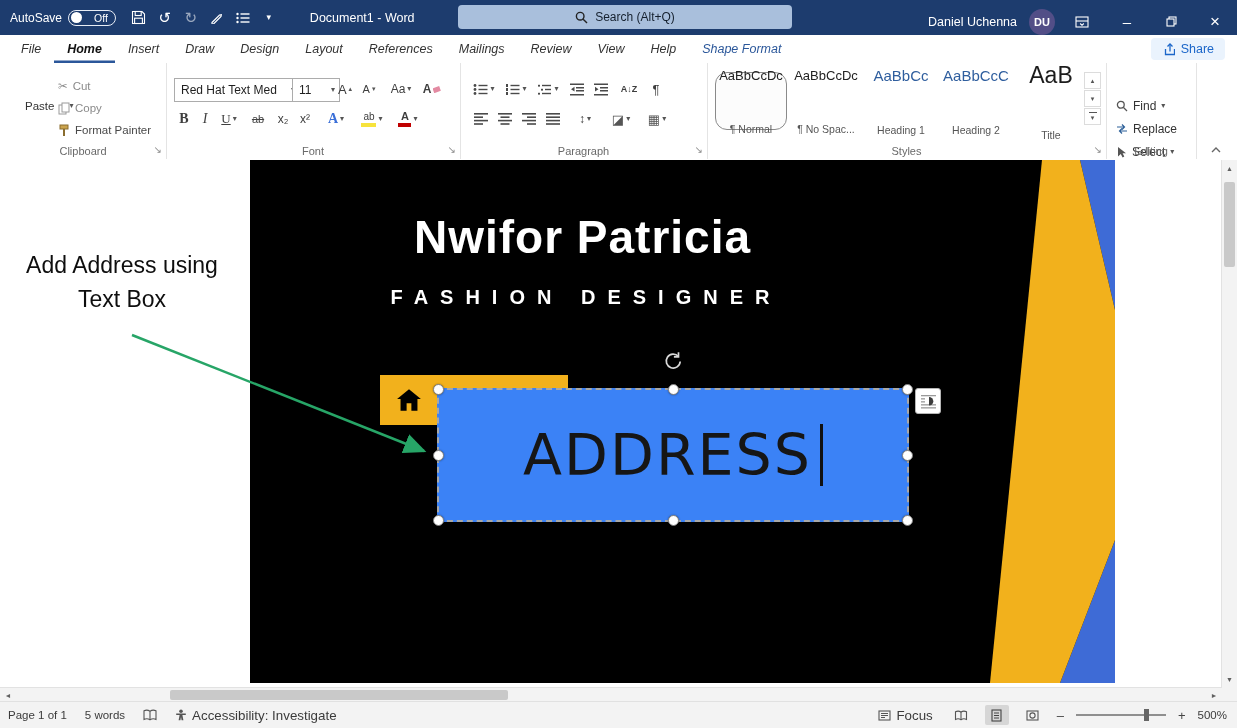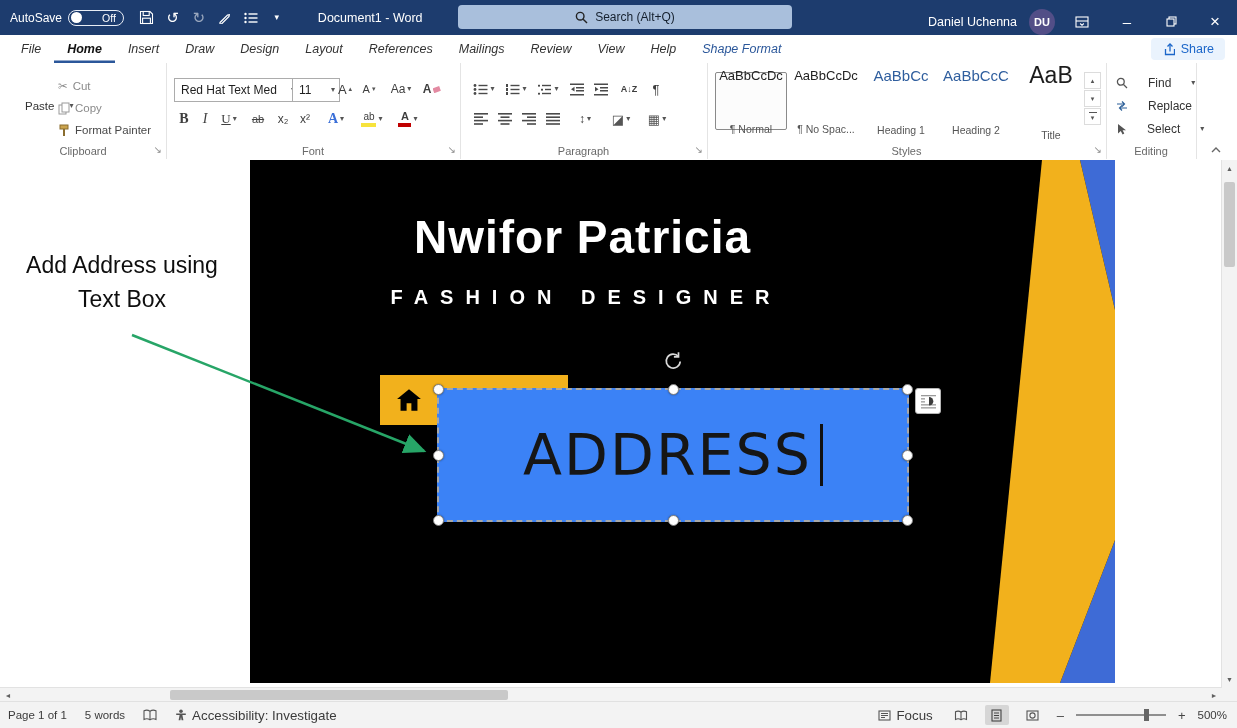--- a/index.html
+++ b/index.html
@@ -5,21 +5,21 @@
   html,body { margin:0; padding:0; }
   #app { position:relative; width:1237px; height:728px; overflow:hidden; background:#fff;
          font-family:"Liberation Sans","DejaVu Sans",sans-serif; font-size:12px; color:#222; }
   button { font-family:inherit; background:none; border:none; padding:0; margin:0; cursor:default; color:inherit; }
   svg { display:block; }
 
   
   .titlebar { position:absolute; top:0; left:0; right:0; height:35px; background:var(--titlebar,#1d3c6e);
               display:flex; align-items:center; padding-left:10px; color:#fff; }
   .autosave { display:flex; align-items:center; gap:6px; font-size:12px; margin-right:10px; }
-  .as-pill { display:flex; align-items:center; gap:20px; border:1px solid #e8edf5; border-radius:9px;
+  .as-pill { display:flex; align-items:center; gap:12px; border:1px solid #e8edf5; border-radius:9px;
              padding:1px 7px 1px 2px; font-size:10.5px; }
   .as-dot { width:11px; height:11px; border-radius:50%; background:#fff; }
   .qbtn { width:26px; height:26px; display:flex; align-items:center; justify-content:center;
           color:#fff; font-size:15px; border-radius:2px; }
   .qbtn.dim { opacity:.55; }
   .doc-title { font-size:12.5px; margin:0 0 0 28px; white-space:nowrap; }
   .searchbox { position:absolute; left:458px; top:5px; width:334px; height:24px; background:#a9bfdc;
                border-radius:4px; display:flex; align-items:center; justify-content:center; gap:7px;
                color:#15202e; font-size:12px; }
   .tb-right { position:absolute; right:0; top:0; height:43px; display:flex; align-items:center; }
@@ -54,32 +54,32 @@
   .f-b { font-family:"Liberation Serif",serif; font-weight:bold; font-size:14px; }
   .f-i { font-family:"Liberation Serif",serif; font-style:italic; font-size:14px; }
   .f-u { font-family:"Liberation Serif",serif; text-decoration:underline; font-size:13px; }
   .f-strike { text-decoration:line-through; font-size:11px; color:#444; }
   .f-eff { font-family:"Liberation Serif",serif; font-weight:bold; font-size:14px; color:#3a6fd8; }
   .stack { display:flex; flex-direction:column; align-items:center; line-height:1; gap:1px; }
   .bar-y { width:15px; height:4px; background:#f7e33c; }
   .bar-r { width:13px; height:4px; background:#c00000; }
   .supcar { font-size:7px; vertical-align:super; color:#555; }
   .scards { position:absolute; left:8px; top:9px; display:flex; gap:3px; }
-  .scard { width:70px; height:56px; border:1px solid transparent; border-radius:2px; display:flex; flex-direction:column;
+  .scard { width:70px; height:56px; border:1px solid transparent; border-radius:12px; display:flex; flex-direction:column;
            align-items:center; justify-content:center; gap:4px; background:#fff; }
   .scard.selected { border-color:#8a8a8a; background:#fcfcfc; }
   .spreview { font-size:13px; color:#222; white-space:nowrap; }
   .scard.head .spreview { font-size:15px; color:#2f5e9e; }
   .scard.big .spreview { font-size:23px; color:#1c1c1c; }
   .sname { font-size:10.5px; color:#555; white-space:nowrap;margin-top:36px; }
   .sarrows { position:absolute; left:377px; top:9px; width:17px; display:flex; flex-direction:column; gap:1px; }
   .sarrow { width:17px; height:17px; border:1px solid #dcdcdc; background:#fff; display:flex; align-items:center;
             justify-content:center; font-size:7px; color:#555; flex-direction:column; line-height:1; }
   .sarrow .bar { width:8px; height:1.5px; background:#555; margin-bottom:1px; }
-  .ebtn { position:absolute; left:10px; height:21px; display:flex; align-items:center; gap:20px; font-size:12px; color:#333; }
+  .ebtn { position:absolute; left:10px; height:21px; display:flex; align-items:center; gap:5px; font-size:12px; color:#333;margin-top:23px; }
   .collapse { position:absolute; right:16px; bottom:7px; }
 
   
   .docarea { position:absolute; top:160px; left:0; width:1222px; height:528px; background:#fff; overflow:hidden; }
   .annotation { position:absolute; left:26px; top:88px; width:192px; text-align:center; font-size:23px; font-weight:normal;
                 color:#0e0e0e; line-height:34px; z-index:2; }
   .design { position:absolute; left:250px; top:0; width:865px; height:523px; background:#000; z-index:1; }
   .d-name { position:absolute; left:122px; top:50px; width:421px; text-align:center; color:#fff; font-size:46px;
             font-weight:bold; letter-spacing:1px; white-space:nowrap; }
   .d-role { position:absolute; left:116px; top:126px; width:440px; text-align:center; color:#fff; font-size:20px;

